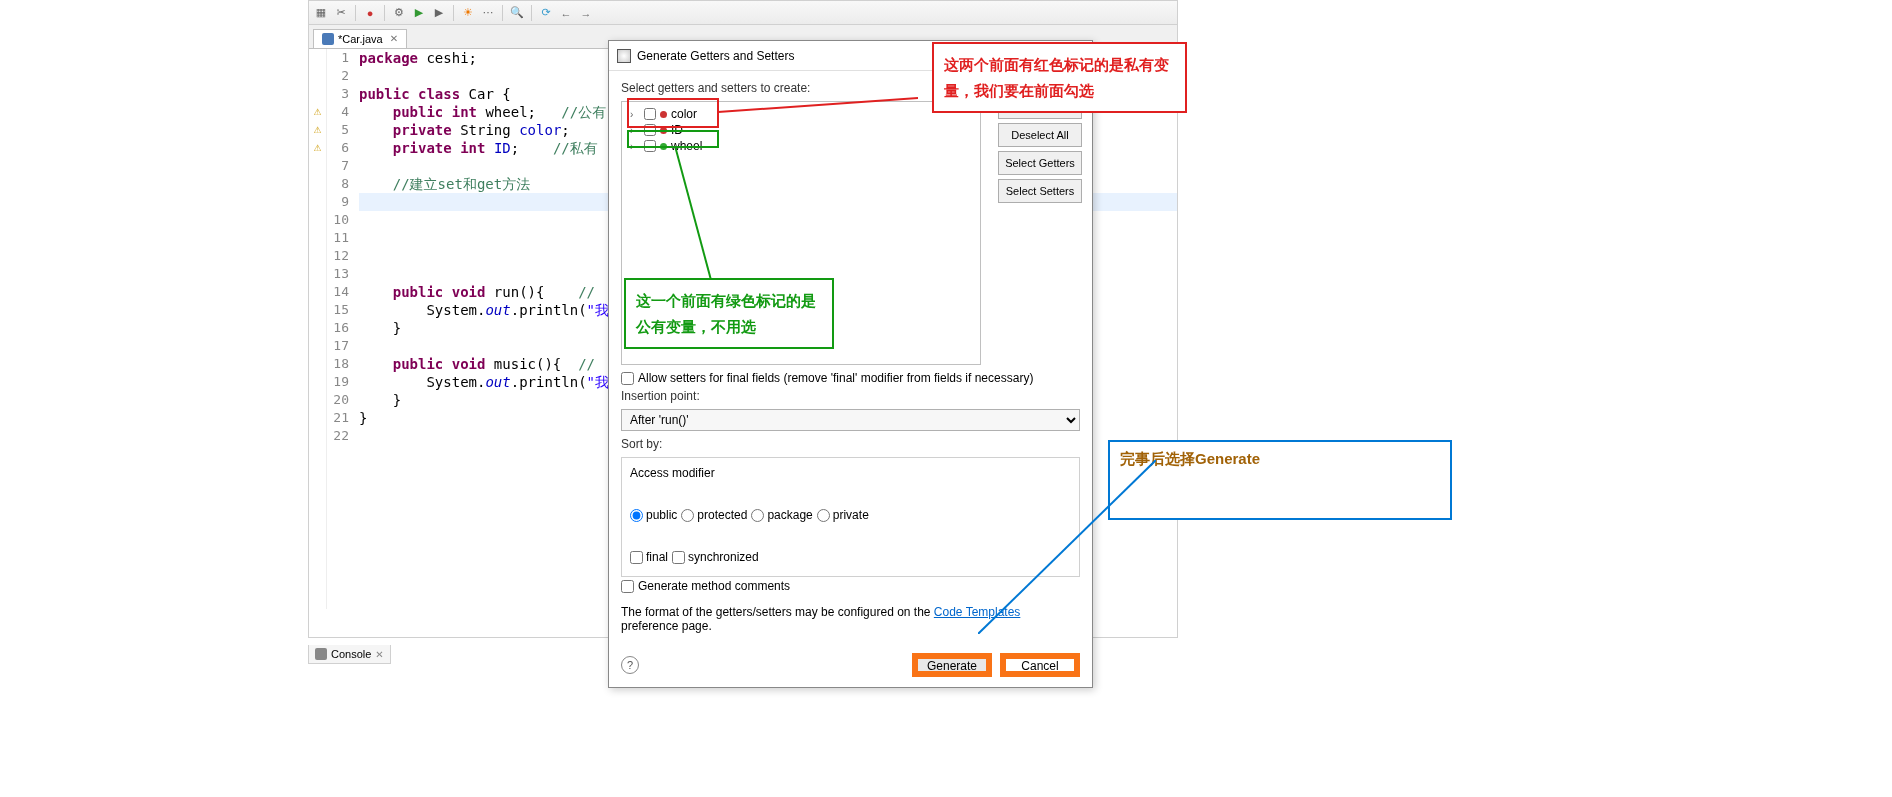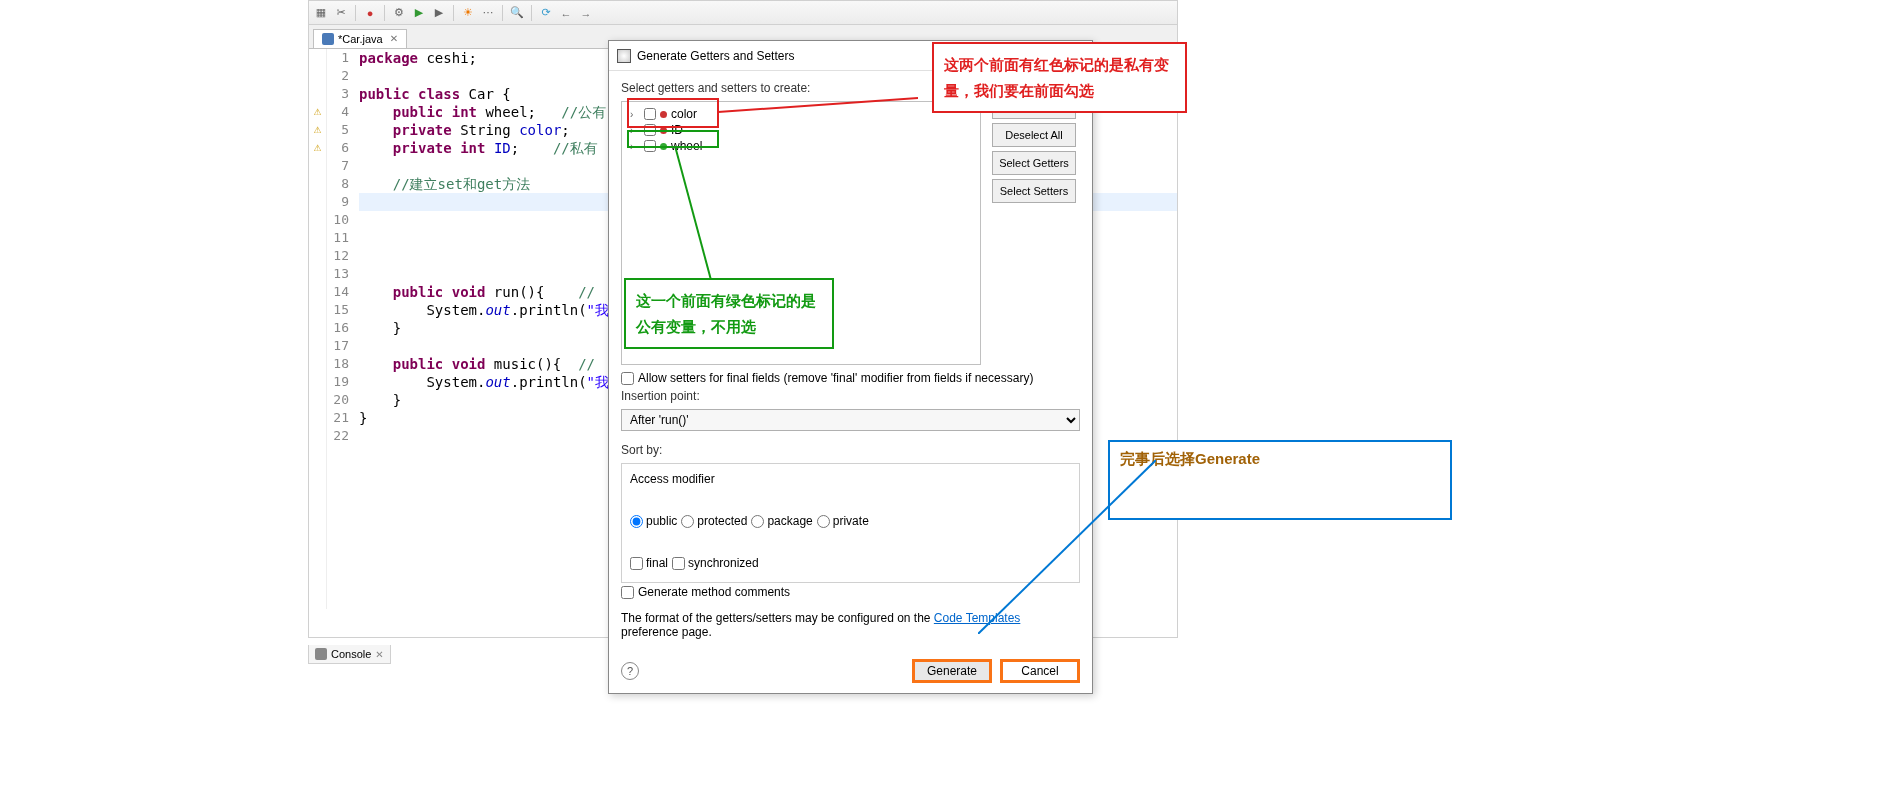--- a/index.html
+++ b/index.html
@@ -41,36 +41,36 @@
 .dlg-body { padding: 10px 12px; }
 .dlg-label { font-size: 12px; margin-bottom: 6px; color: #333; }
 
 .tree-box { border: 1px solid #c0c0c0; height: 264px; background: #fff; padding: 4px; position: relative; }
 .tree-row { display: flex; align-items: center; gap: 4px; height: 16px; font-size: 12px; padding-left: 4px; }
 .tree-arrow { color: #666; font-size: 10px; width: 10px; }
 .tree-chk { width: 12px; height: 12px; }
 .tree-dot-red { width: 7px; height: 7px; background: #c33; border-radius: 50%; }
 .tree-dot-green { width: 7px; height: 7px; background: #3a3; border-radius: 50%; }
 
-.right-btns { position: absolute; right: 16px; top: 54px; display: flex; flex-direction: column; gap: 4px; }
+.right-btns { position: absolute; right: 10px; top: 54px; display: flex; flex-direction: column; gap: 4px; }
 .right-btns button { width: 84px; height: 24px; font-size: 11px; background: #f0f0f0; border: 1px solid #adadad; cursor: pointer; }
 
 .dlg-check-row { display: flex; align-items: center; gap: 4px; margin: 6px 0 4px; font-size: 12px; }
 .dlg-select { width: 100%; height: 22px; font-size: 12px; background: #f7f7f7; border: 1px solid #b0b0b0; padding: 0 4px; }
 
 .access-box { border: 1px solid #d0d0d0; padding: 8px; margin-top: 6px; }
 .access-box .row { display: flex; gap: 4px; align-items: center; margin-bottom: 4px; font-size: 12px; margin-top: 28px; }
 .radio-lbl, .chk-lbl { display: flex; align-items: center; gap: 3px; }
 
 .link { color: #0066cc; text-decoration: underline; cursor: pointer; }
 
 .dlg-footer { display: flex; justify-content: space-between; align-items: center; padding: 10px 12px; }
 .help-icon { width: 18px; height: 18px; border: 1px solid #888; border-radius: 50%; display:flex; align-items:center; justify-content:center; color:#555; font-size:11px; cursor:pointer;}
 .footer-btns { display: flex; gap: 8px; }
-.footer-btns button { width: 80px; height: 24px; font-size: 12px; border: 3px solid #f97316; cursor: pointer; }
+.footer-btns button { width: 80px; height: 24px; font-size: 12px; border: 6px solid #f97316; cursor: pointer; }
 .btn-gen { background: #e8e8e8; }
 .btn-cancel { background: #fff; }
 
 
 .anno { position: absolute; border: 2px solid; padding: 8px 10px; font-size: 15px; font-weight: bold; background: #fff; }
 .anno-red-box1 { border-color: #e02020; left: 627px; top: 98px; width: 92px; height: 30px; padding:0; background: transparent; }
 .anno-green-box1 { border-color: #129a12; left: 627px; top: 130px; width: 92px; height: 18px; padding:0; background: transparent; }
 .anno-red-text { border-color: #e02020; color: #e02020; left: 916px; top: 42px; width: 255px; line-height: 1.7; margin-left: 16px; }
 .anno-green-text { border-color: #129a12; color: #129a12; left: 624px; top: 278px; width: 210px; line-height: 1.7; }
 .anno-blue-text { border-color: #0078d4; color: #a16207; left: 1108px; top: 440px; width: 344px; height: 80px; }
@@ -232,21 +232,21 @@
     <div class="dlg-check-row">
       <input type="checkbox" style="">
       <span>Allow setters for final fields (remove 'final' modifier from fields if necessary)</span>
     </div>
 
     <div class="dlg-label">Insertion point:</div>
     <select class="dlg-select">
       <option>After 'run()'</option>
     </select>
 
-    <div class="dlg-label" style="margin-top:12px">Sort by:</div>
+    <div class="dlg-label" style="margin-top:6px">Sort by:</div>
 
     <div class="access-box">
       <div style="font-size:12px; margin-bottom:6px;">Access modifier</div>
       <div class="row">
         <label class="radio-lbl">
             <input type="radio" name="am" checked="" style="">
             <span>public</span>
           </label>
         <label class="radio-lbl">
             <input type="radio" name="am" style="">

